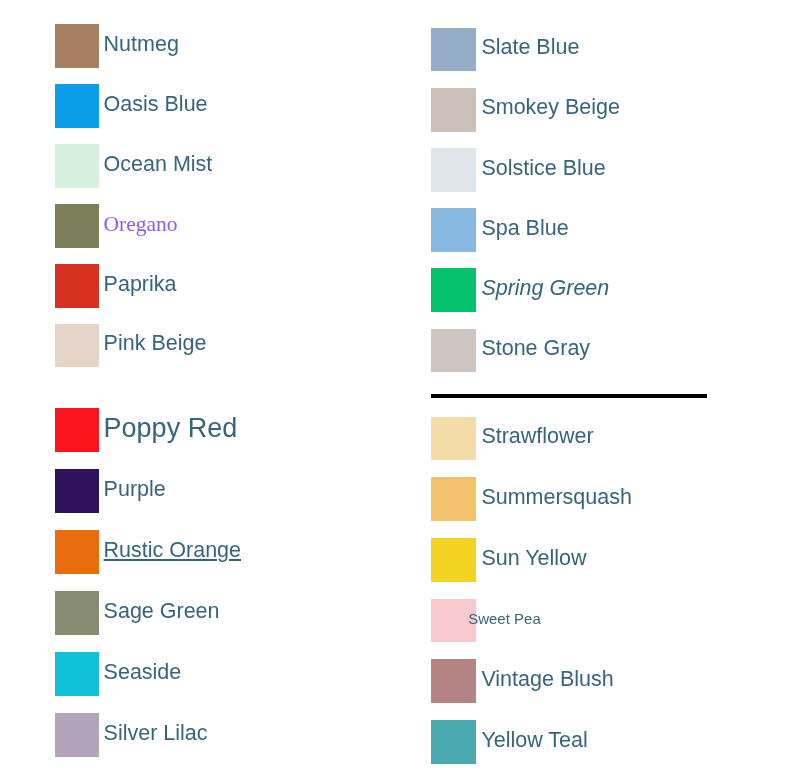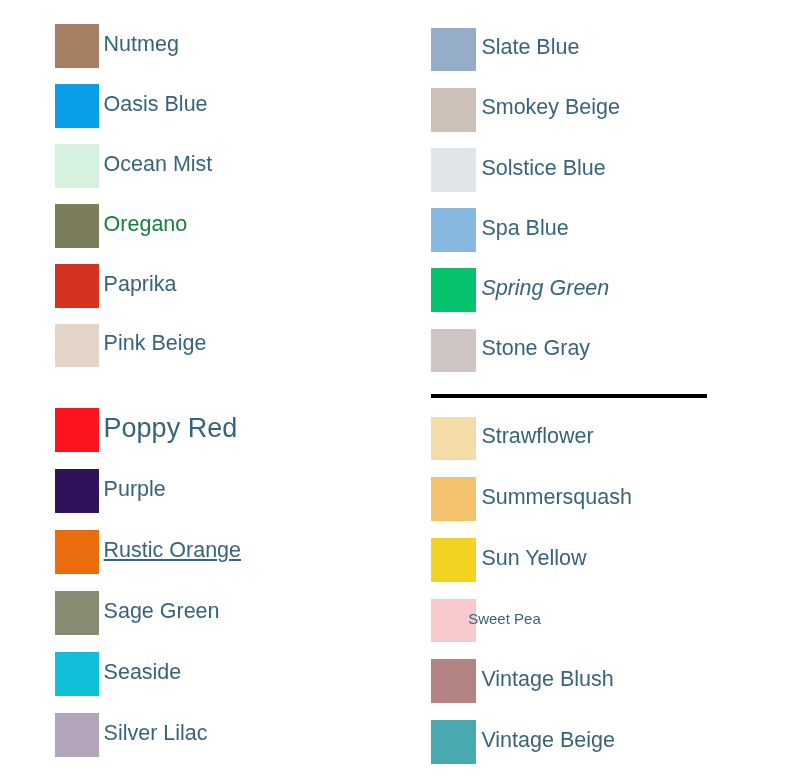--- a/index.html
+++ b/index.html
@@ -29,21 +29,21 @@
       <div class="row" style="top: 84.18px; left: 38.7px;">
         <div class="sw" style="background-color: rgb(10, 157, 232); width: 44.1px; height: 43.8px;"></div>
         <div class="lbl" style="left: 48.9px; height: 43.8px; line-height: 43.8px; color: rgb(55, 99, 123); font-size: 21.5px;">Oasis Blue</div>
       </div>
       <div class="row" style="top: 144.06px; left: 38.7px;">
         <div class="sw" style="background-color: rgb(214, 242, 223); width: 44.1px; height: 43.8px;"></div>
         <div class="lbl" style="left: 48.9px; height: 43.8px; line-height: 43.8px; color: rgb(55, 99, 123); font-size: 21.5px;">Ocean Mist</div>
       </div>
       <div class="row" style="top: 203.94px; left: 38.7px;">
         <div class="sw" style="background-color: rgb(124, 125, 89); width: 44.1px; height: 43.8px;"></div>
-        <div class="lbl" style="left: 48.9px; height: 43.8px; line-height: 43.8px; color: #15803d; font-size: 21.5px;">Oregano</div>
+        <div class="lbl" style="left: 48.9px; height: 43.8px; line-height: 43.8px; color: #8b5cf6; font-size: 21.5px; font-family: Liberation Serif, serif;">Oregano</div>
       </div>
       <div class="row" style="top: 263.82px; left: 38.7px;">
         <div class="sw" style="background-color: rgb(213, 50, 34); width: 44.1px; height: 43.8px;"></div>
         <div class="lbl" style="left: 48.9px; height: 43.8px; line-height: 43.8px; color: rgb(55, 99, 123); font-size: 21.5px;">Paprika</div>
       </div>
       <div class="row" style="top: 323.7px; left: 38.7px;">
         <div class="sw" style="background-color: rgb(228, 213, 200); width: 44.1px; height: 43.8px;"></div>
         <div class="lbl" style="left: 48.9px; height: 43.8px; line-height: 43.8px; color: rgb(55, 99, 123); font-size: 21.5px;">Pink Beige</div>
       </div>
       <div class="row" style="top: 408.1px; left: 38.7px;">
@@ -111,17 +111,17 @@
       <div class="row" style="top: 598.52px; left: 415.2px;">
         <div class="sw" style="background-color: rgb(247, 201, 204); width: 45px; height: 43.9px;"></div>
         <div class="lbl" style="left: 37px; height: 43.9px; line-height: 43.9px; color: rgb(55, 99, 123); font-size: 15px;">Sweet Pea</div>
       </div>
       <div class="row" style="top: 659.16px; left: 415.2px;">
         <div class="sw" style="background-color: rgb(180, 132, 132); width: 45px; height: 43.9px;"></div>
         <div class="lbl" style="left: 50.2px; height: 43.9px; line-height: 43.9px; color: rgb(55, 99, 123); font-size: 21.5px;">Vintage Blush</div>
       </div>
       <div class="row" style="top: 719.8px; left: 415.2px;">
         <div class="sw" style="background-color: rgb(73, 169, 176); width: 45px; height: 43.9px;"></div>
-        <div class="lbl" style="left: 50.2px; height: 43.9px; line-height: 43.9px; color: rgb(55, 99, 123); font-size: 21.5px;">Vintage Beige</div>
+        <div class="lbl" style="left: 50.2px; height: 43.9px; line-height: 43.9px; color: rgb(55, 99, 123); font-size: 21.5px;">Yellow Teal</div>
       </div>
   </div>
   <div class="divider" style="background-color: rgb(0, 0, 0); left: 415.4px; top: 393.8px; width: 275.7px; height: 4.3px;"></div>
 </div>
 
 </body></html>

